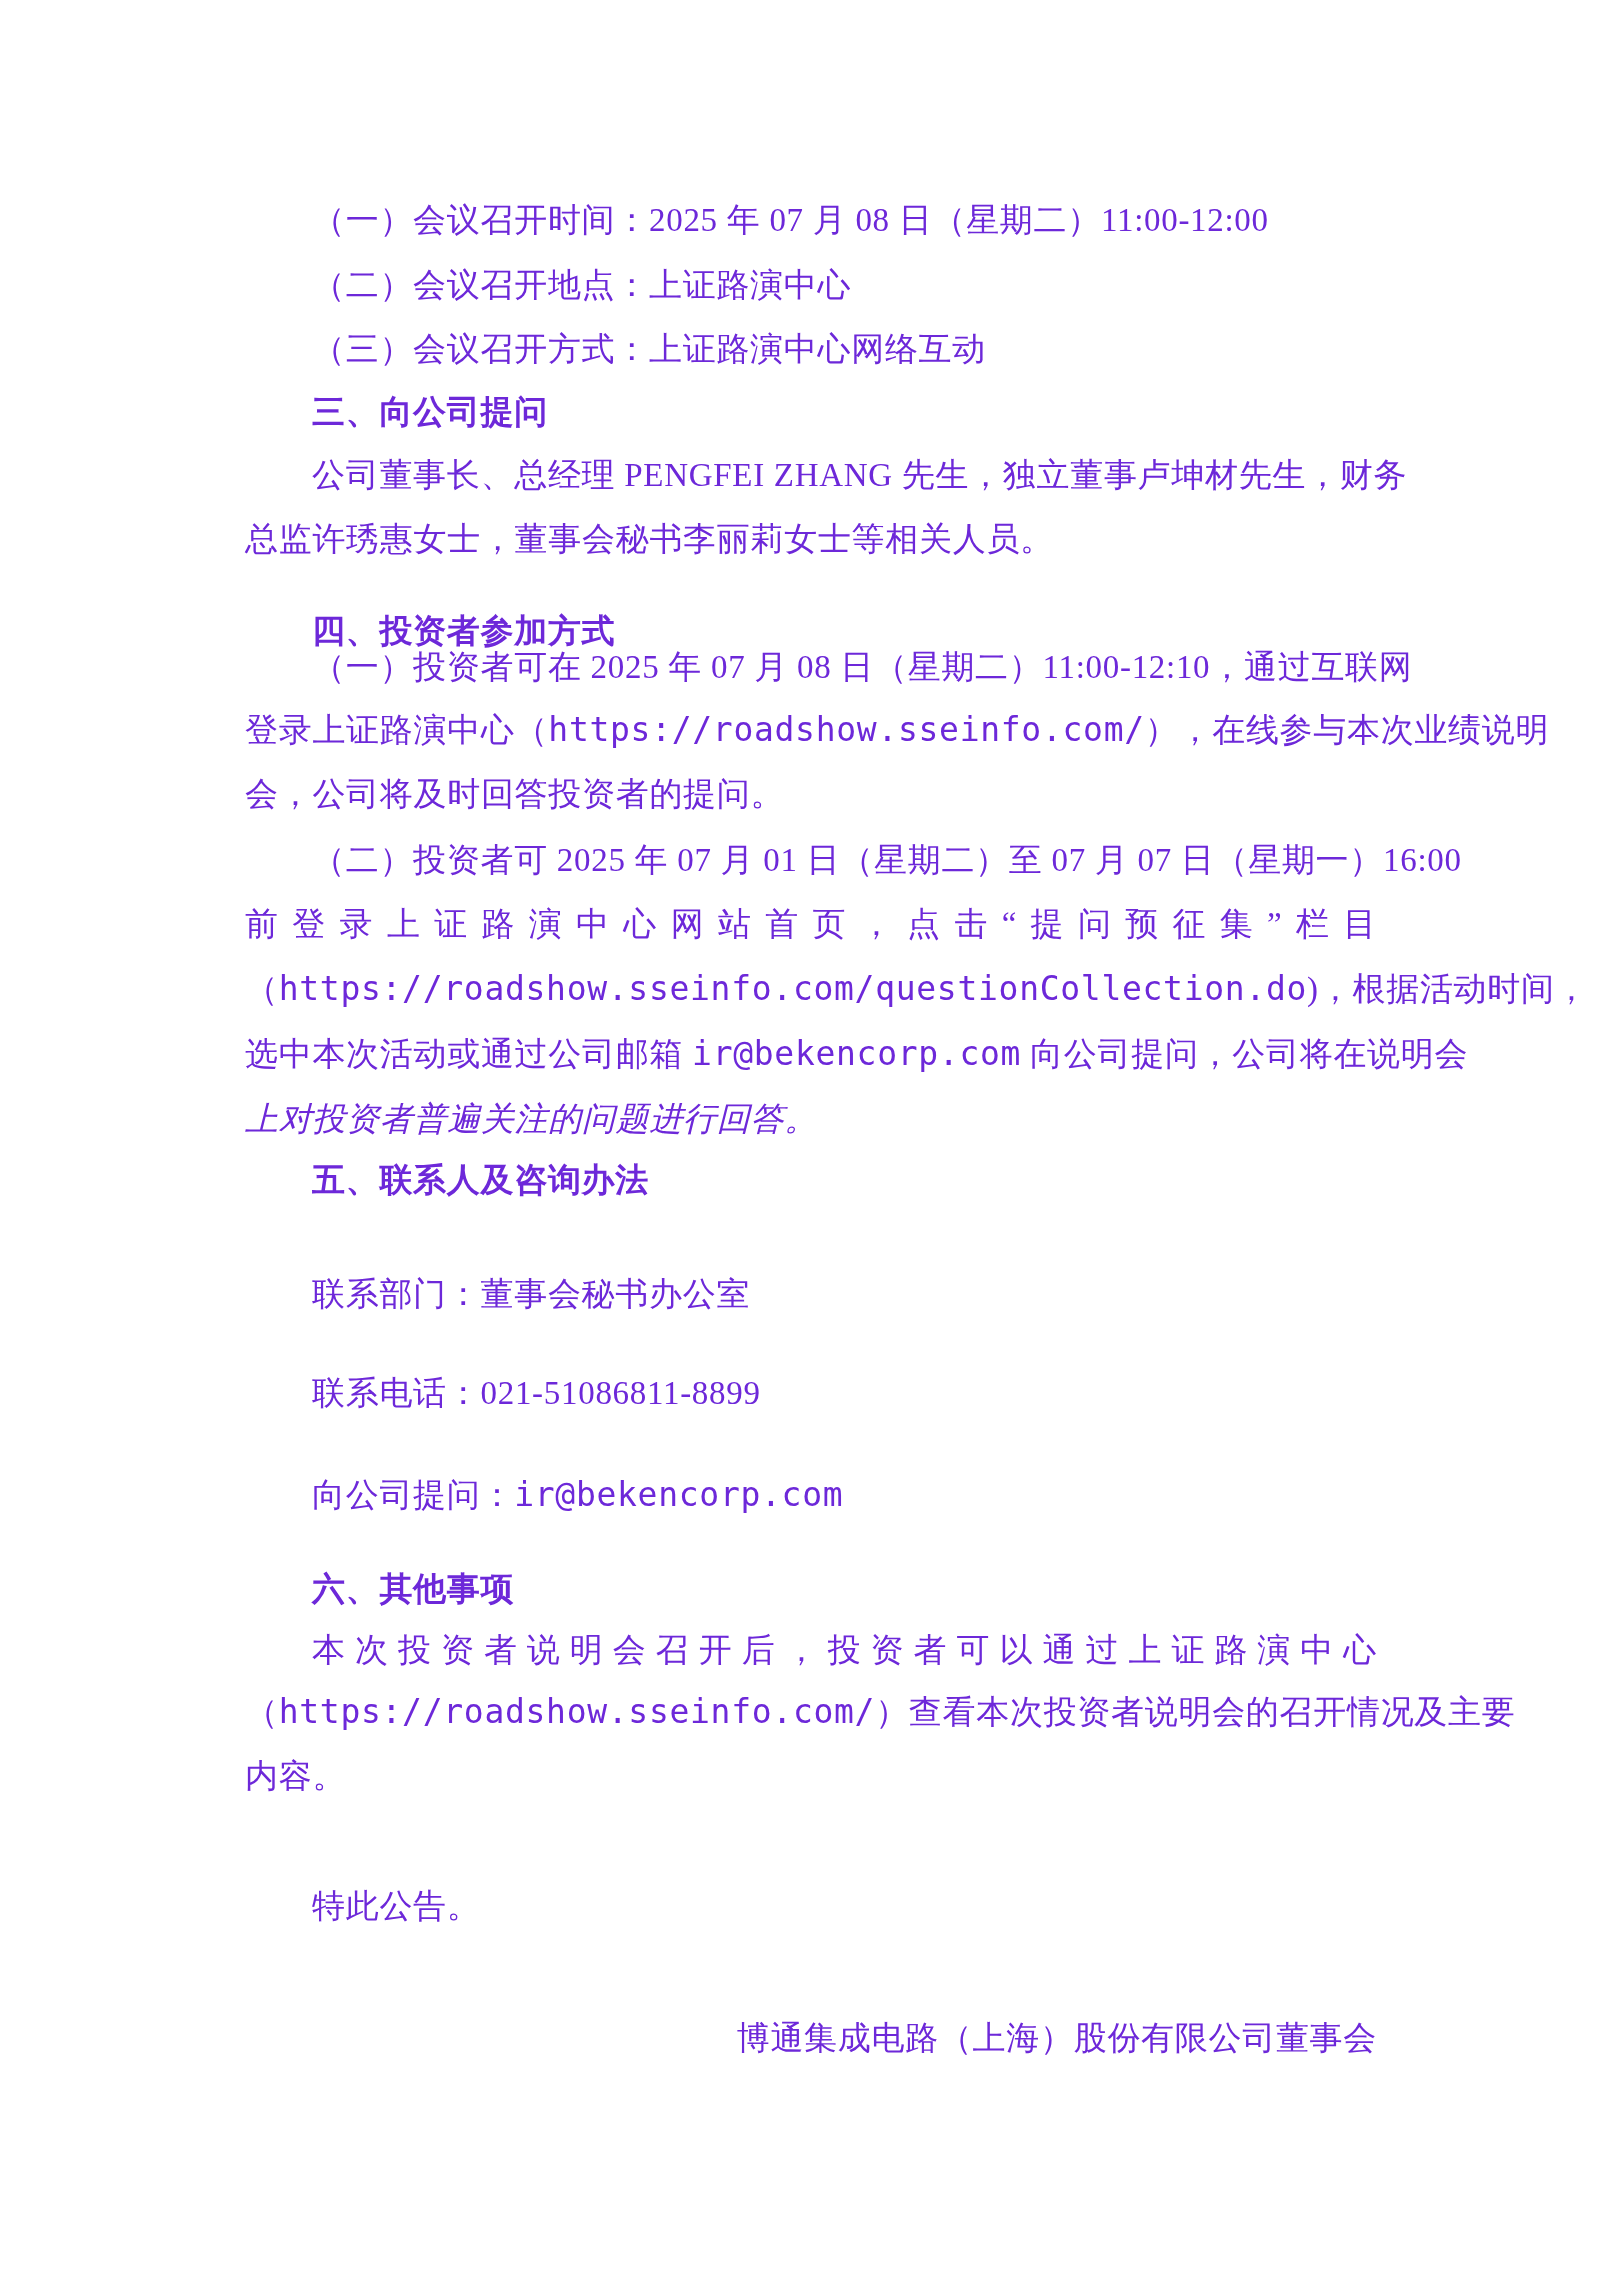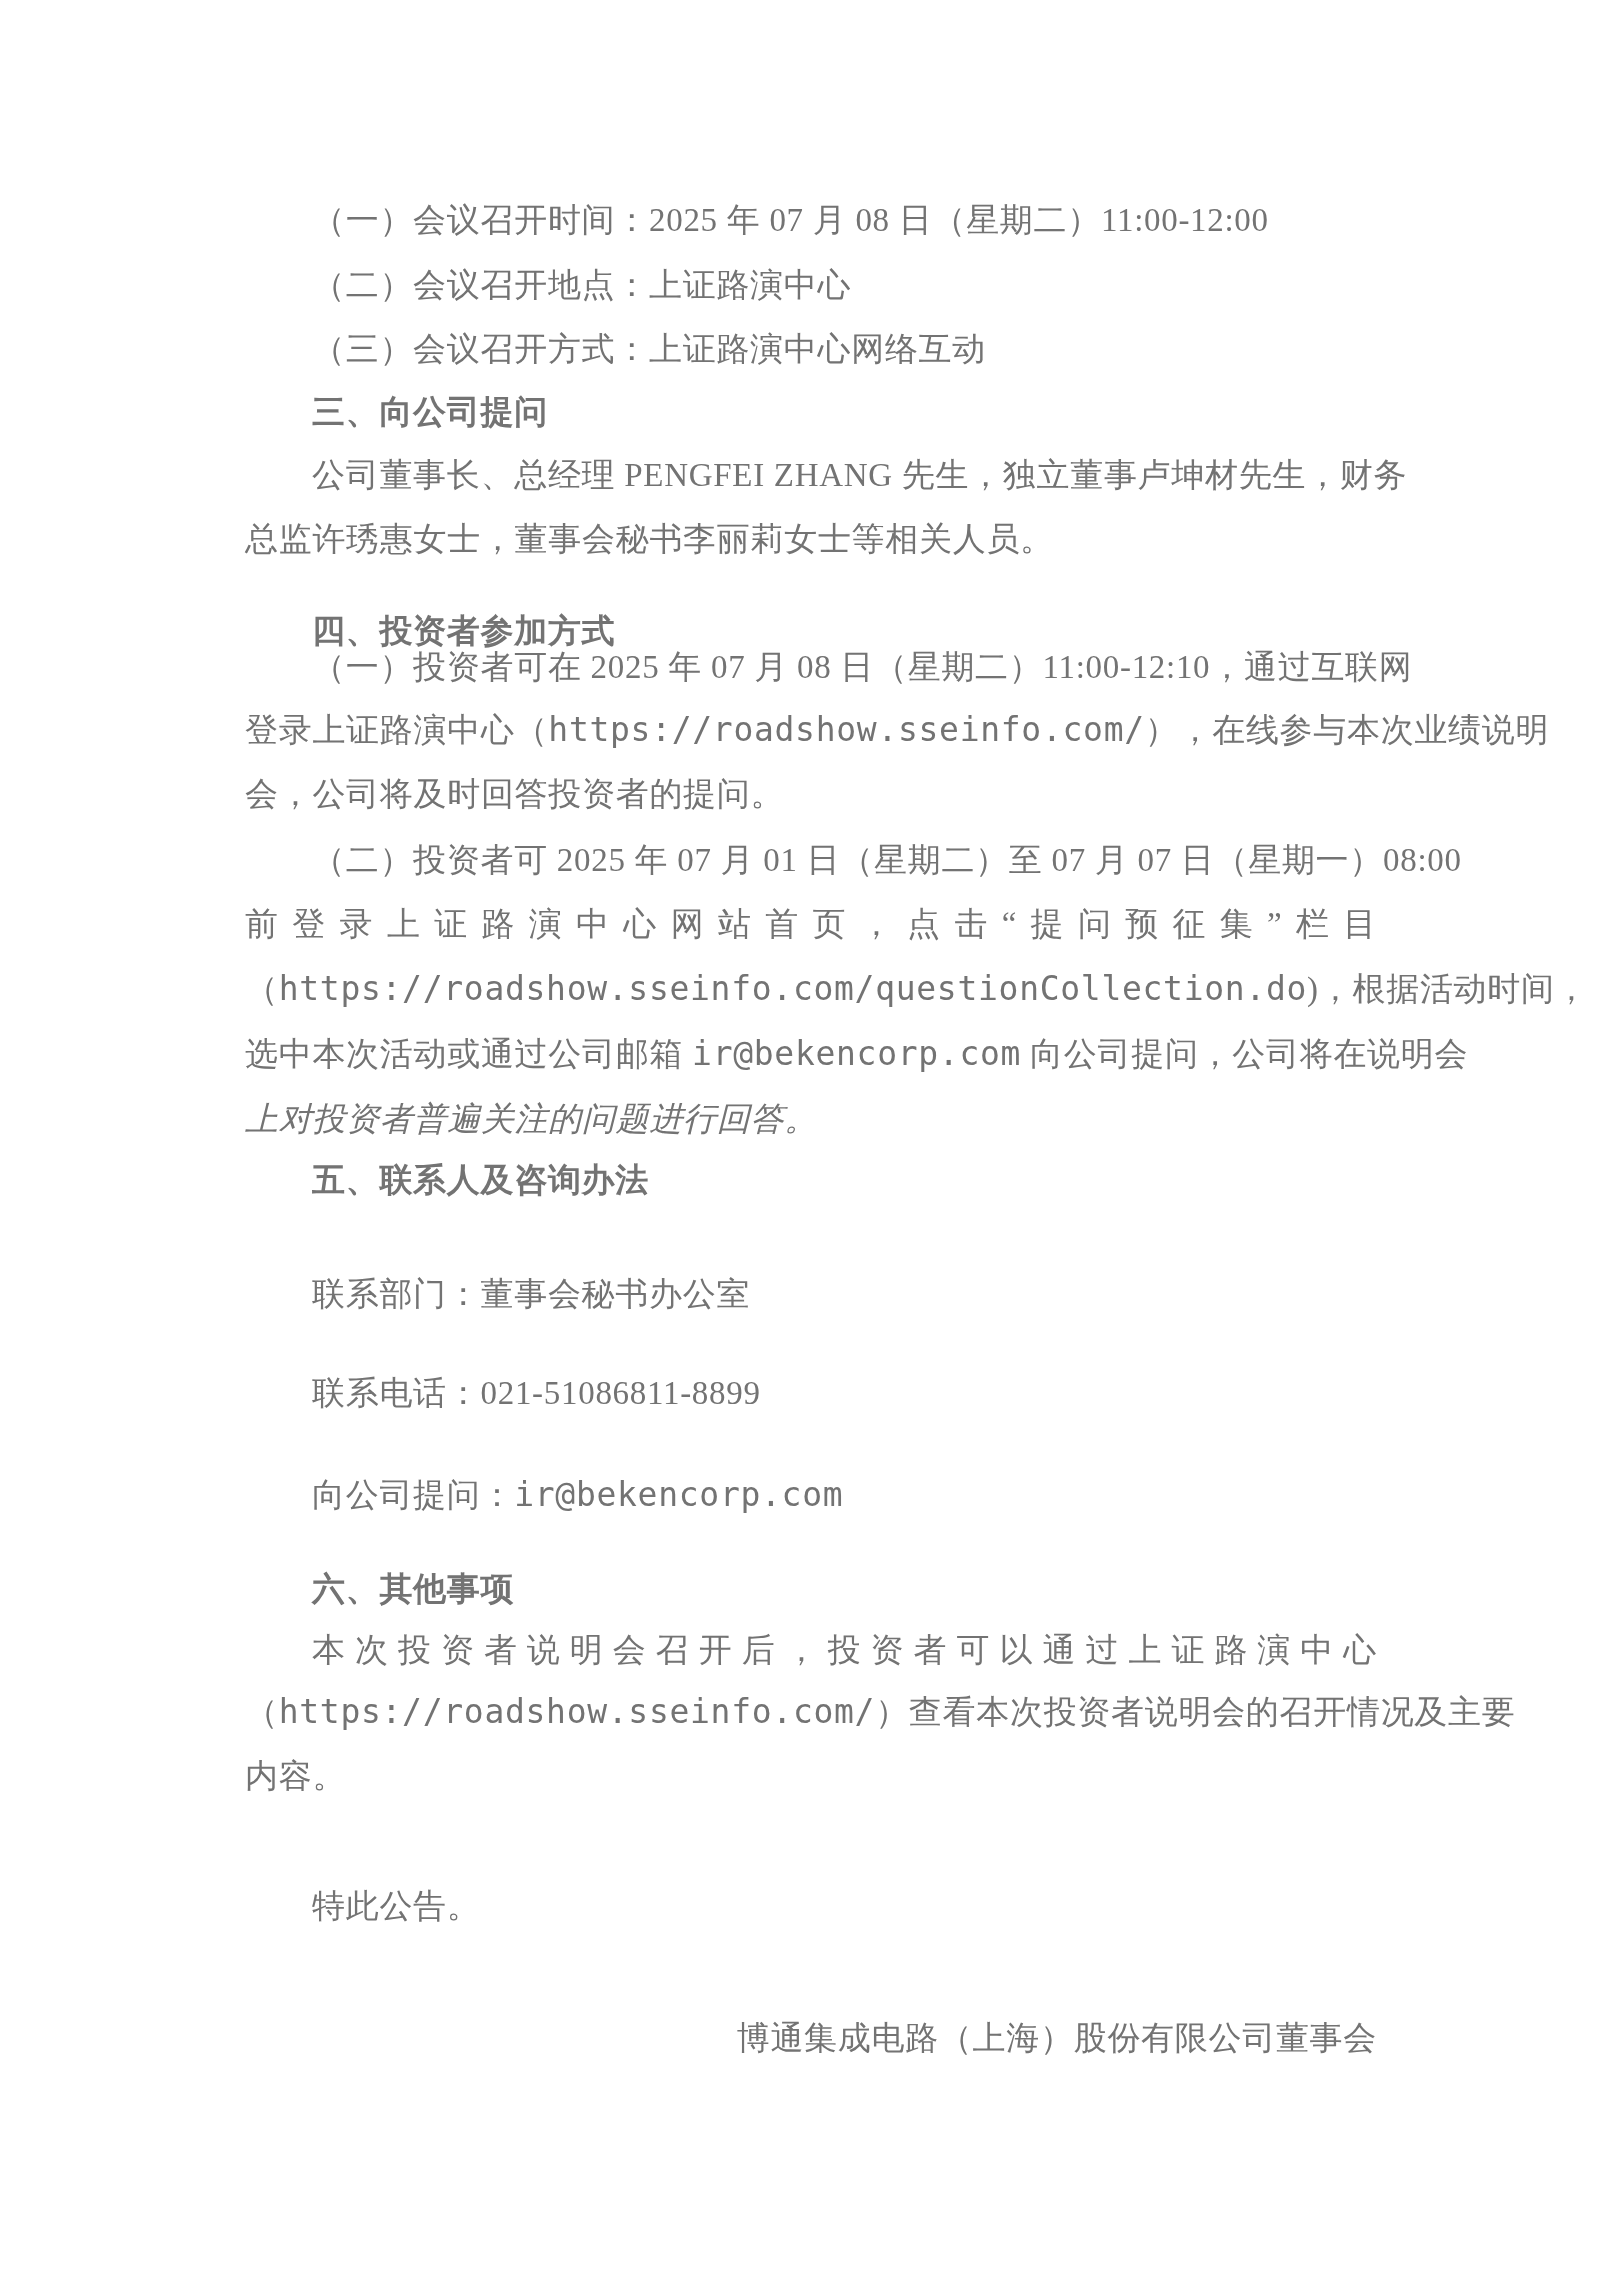--- a/index.html
+++ b/index.html
@@ -21,21 +21,21 @@
     background: #ffffff;
     color: #000000;
     font-family: "Liberation Serif", "DejaVu Serif", serif;
   }
   .line {
     position: absolute;
     left: 245px;
     width: 1132px;
     font-size: 33px;
     line-height: 1.18;
-    color: #737373;
+    color: #6d28d9;
     white-space: nowrap;
     letter-spacing: 0.7px;
   }
   .line.indent {
     text-indent: 67px;
   }
   .line.heading {
     font-weight: bold;
   }
   .line.justify {
@@ -58,21 +58,21 @@
       <div class="line indent" style="top: 201px;"><span>（一）会议召开时间：2025 年 07 月 08 日（星期二）11:00-12:00</span></div>
       <div class="line indent" style="top: 266px;"><span>（二）会议召开地点：上证路演中心</span></div>
       <div class="line indent" style="top: 330px;"><span>（三）会议召开方式：上证路演中心网络互动</span></div>
       <div class="line heading indent" style="top: 393px;"><span>三、向公司提问</span></div>
       <div class="line indent" style="top: 456px;"><span>公司董事长、总经理 PENGFEI ZHANG 先生，独立董事卢坤材先生，财务</span></div>
       <div class="line" style="top: 520px;"><span>总监许琇惠女士，董事会秘书李丽莉女士等相关人员。</span></div>
       <div class="line heading indent" style="top: 584px; margin-top: 28px;"><span>四、投资者参加方式</span></div>
       <div class="line indent" style="top: 648px;"><span>（一）投资者可在 2025 年 07 月 08 日（星期二）11:00-12:10，通过互联网</span></div>
       <div class="line" style="top: 711px;"><span>登录上证路演中心（</span><span class="mono">https://roadshow.sseinfo.com/</span><span>），在线参与本次业绩说明</span></div>
       <div class="line" style="top: 775px;"><span>会，公司将及时回答投资者的提问。</span></div>
-      <div class="line indent" style="top: 841px;"><span>（二）投资者可 2025 年 07 月 01 日（星期二）至 07 月 07 日（星期一）08:00</span></div>
+      <div class="line indent" style="top: 841px;"><span>（二）投资者可 2025 年 07 月 01 日（星期二）至 07 月 07 日（星期一）16:00</span></div>
       <div class="line justify" style="top: 905px;"><span>前登录上证路演中心网站首页，点击“提问预征集”栏目</span></div>
       <div class="line" style="top: 970px;"><span>（</span><span class="mono">https://roadshow.sseinfo.com/questionCollection.do</span><span>)，根据活动时间，</span></div>
       <div class="line" style="top: 1035px;"><span>选中本次活动或通过公司邮箱 </span><span class="mono">ir@bekencorp.com</span><span> 向公司提问，公司将在说明会</span></div>
       <div class="line" style="top: 1100px; font-style: italic;"><span>上对投资者普遍关注的问题进行回答。</span></div>
       <div class="line heading indent" style="top: 1161px;"><span>五、联系人及咨询办法</span></div>
       <div class="line indent" style="top: 1275px;"><span>联系部门：董事会秘书办公室</span></div>
       <div class="line indent" style="top: 1374px;"><span>联系电话：021-51086811-8899</span></div>
       <div class="line indent" style="top: 1476px;"><span>向公司提问：</span><span class="mono">ir@bekencorp.com</span></div>
       <div class="line heading indent" style="top: 1570px;"><span>六、其他事项</span></div>
       <div class="line indent justify" style="top: 1631px;"><span>本次投资者说明会召开后，投资者可以通过上证路演中心</span></div>

